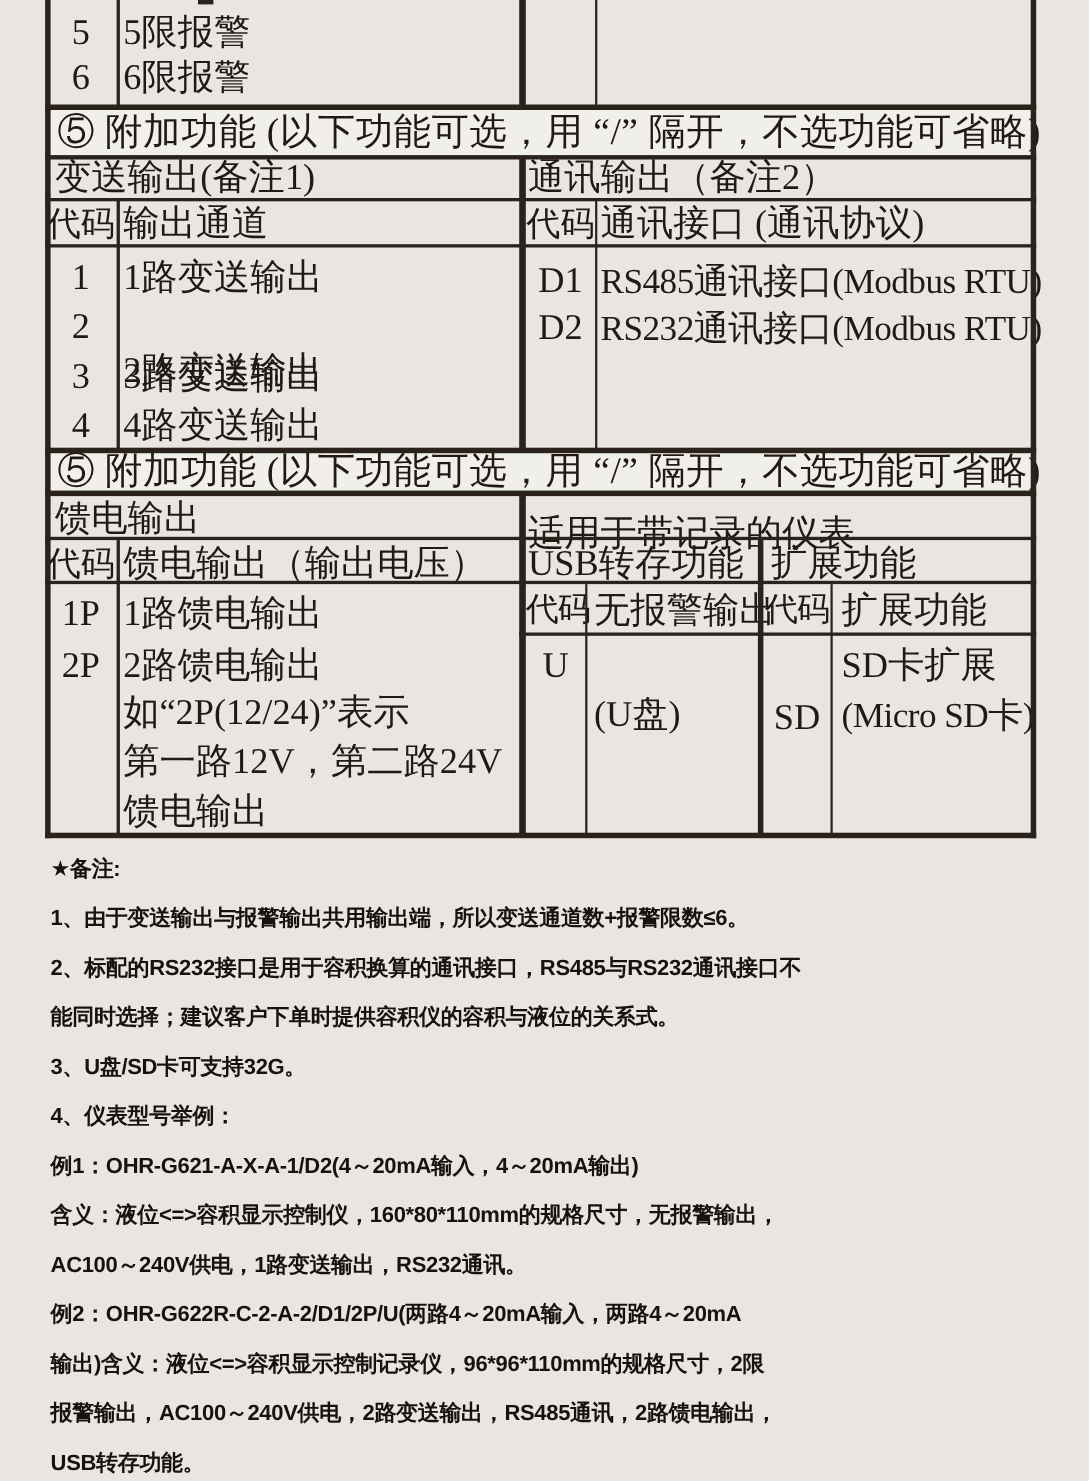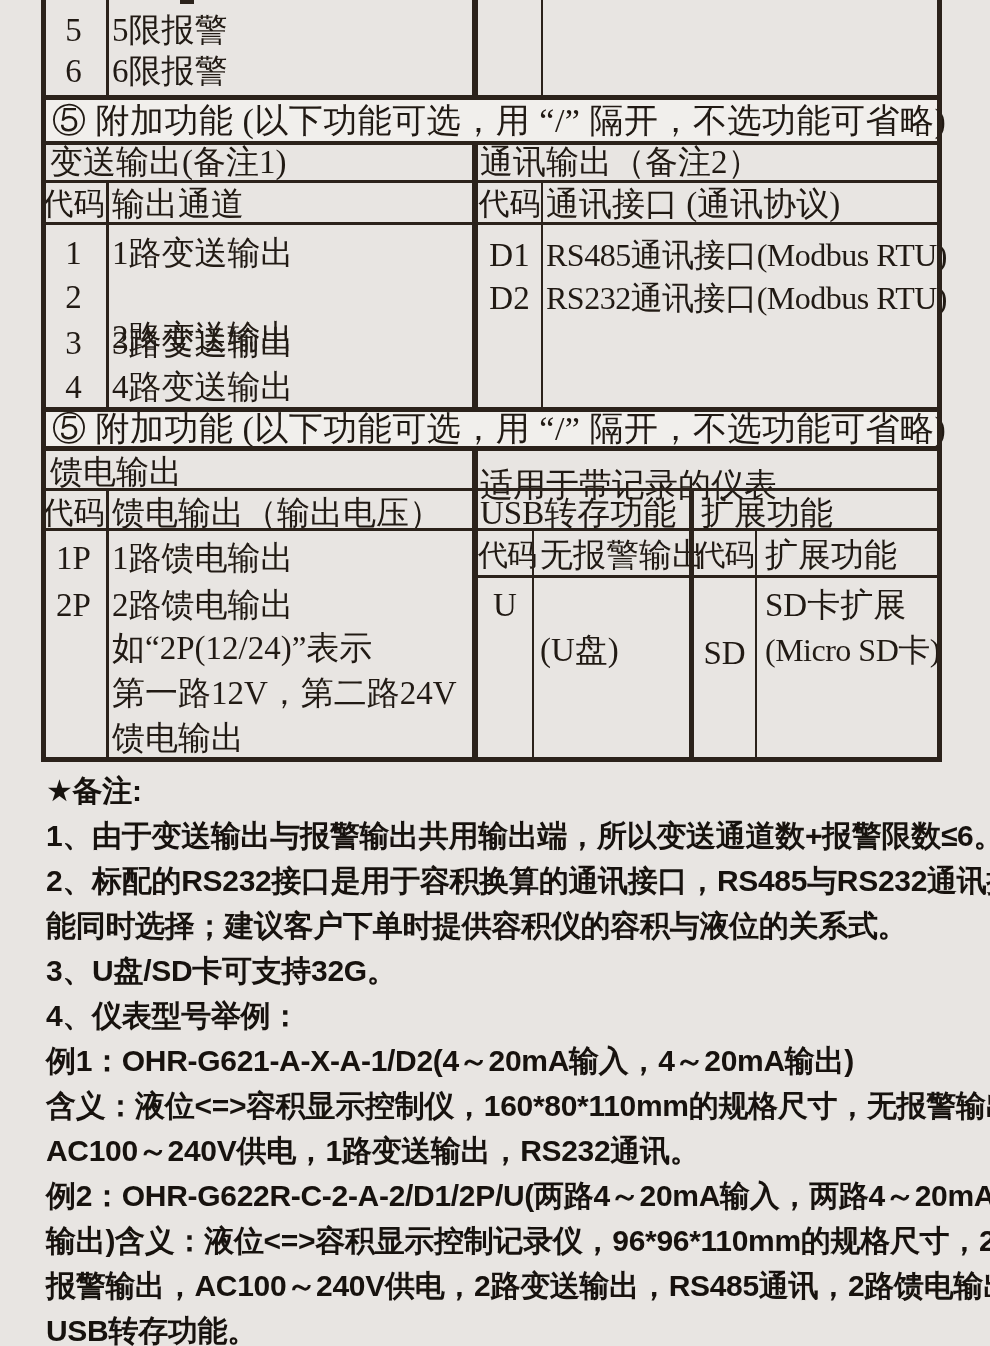--- a/index.html
+++ b/index.html
@@ -8,21 +8,21 @@
   .band-bg{position:absolute;left:41px;width:901px;background:#f1efec;}
   .hline,.vline{position:absolute;background:#2b221b;}
   .t{position:absolute;font-size:33px;line-height:34px;height:34px;white-space:nowrap;}
   .cc{text-align:center;}
   .fs31{font-size:31px;}
   .fs30{font-size:30px;letter-spacing:-1px;}
   .sm{font-size:32px;letter-spacing:-0.5px;}
   .band-t{font-size:34px;letter-spacing:0.5px;}
   .note{position:absolute;left:46px;height:45px;line-height:45px;white-space:nowrap;
         font-family:"Liberation Sans","DejaVu Sans",sans-serif;font-weight:700;
-        font-size:30px;letter-spacing:-0.3px;color:#17120e;}
+        font-size:20px;letter-spacing:-0.3px;color:#17120e;}
   .frag{position:absolute;background:#2b221b;}
 </style>
 </head>
 <body>
 
 <div class="page">
 
   <div class="band-bg" style="top:100px;height:41px;"></div>
   <div class="band-bg" style="top:412px;height:34px;"></div>
 

